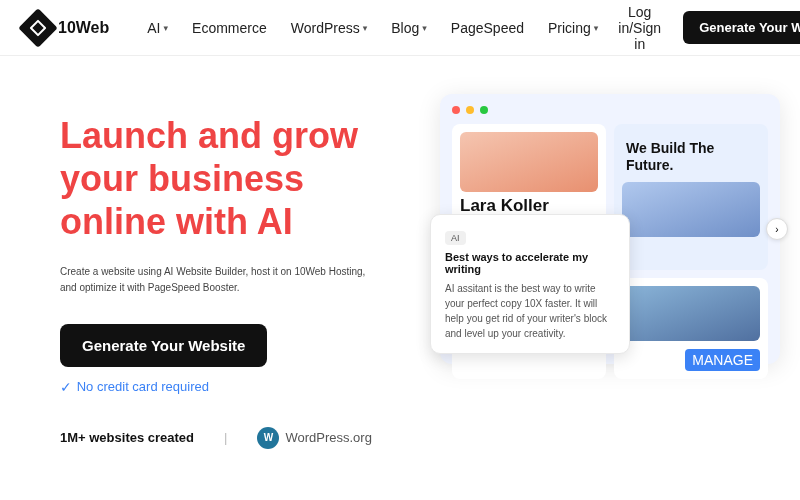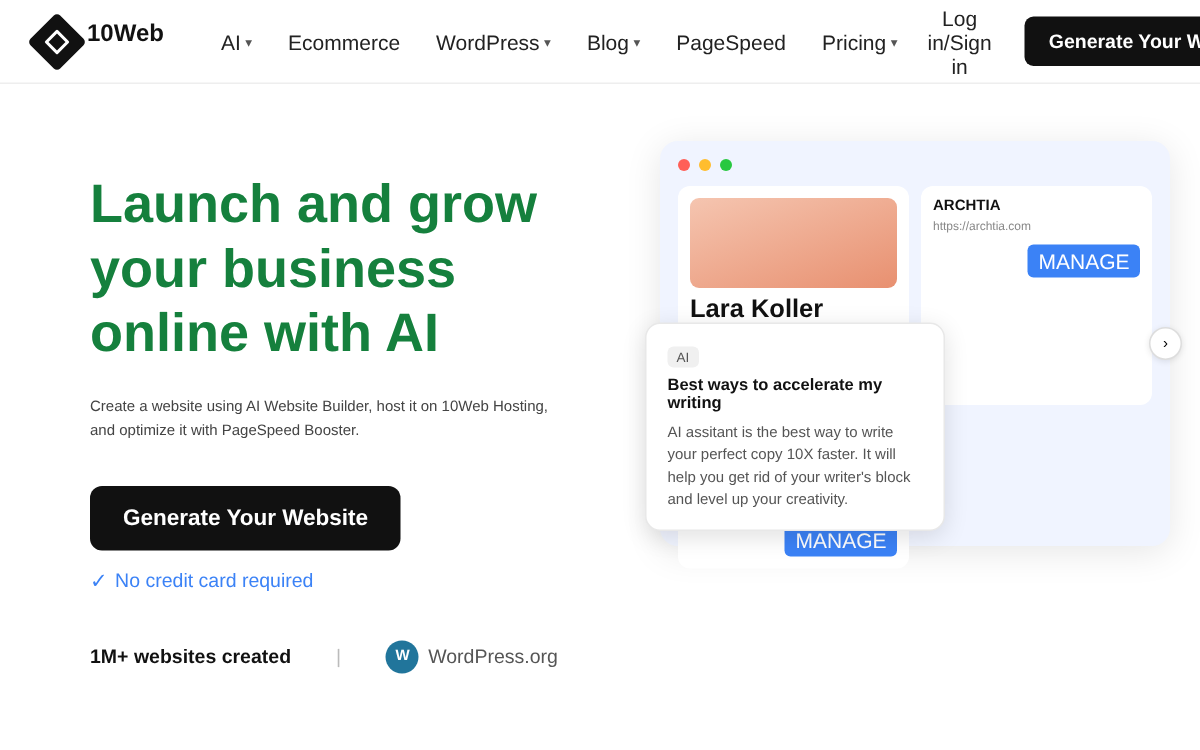--- a/index.html
+++ b/index.html
@@ -3,21 +3,21 @@
   <meta charset="utf-8">
   <style>
     * { box-sizing: border-box; margin: 0; padding: 0; }
     body { font-family: -apple-system, BlinkMacSystemFont, 'Segoe UI', sans-serif; background: #fff; width: 800px; height: 500px; overflow: hidden; }
 
     
     nav {
       display: flex; align-items: center; padding: 0 24px; height: 56px;
       border-bottom: 1px solid #eee; background: #fff; position: relative; z-index: 10;
     }
-    .nav-logo { display: flex; align-items: flex-start; gap: 6px; font-weight: 700; font-size: 16px; color: #111; margin-right: 28px; }
+    .nav-logo { display: flex; align-items: center; gap: 6px; font-weight: 700; font-size: 16px; color: #111; margin-right: 28px; }
     .logo-diamond {
       width: 28px; height: 28px;
       background: #111; transform: rotate(45deg); display: flex; align-items: center; justify-content: center;
       border-radius: 3px;
     }
     .logo-diamond-inner {
       width: 12px; height: 12px; border: 2px solid #fff; transform: rotate(0deg); border-radius: 1px;
     }
     .nav-links { display: flex; align-items: center; gap: 4px; flex: 1; }
     .nav-link {
@@ -32,21 +32,21 @@
       background: #111; color: #fff; border: none; border-radius: 6px;
       padding: 9px 16px; font-size: 13px; font-weight: 600; cursor: pointer; white-space: nowrap;
     }
 
     
     .hero {
       display: flex; align-items: flex-start; padding: 48px 40px 20px 60px;
       height: calc(500px - 56px); position: relative; overflow: hidden;
     }
     .hero-left { flex: 0 0 360px; padding-top: 10px; }
-    .hero-title { font-size: 36px; font-weight: 800; line-height: 1.2; color: #15803d; margin-bottom: 20px; }
+    .hero-title { font-size: 36px; font-weight: 800; line-height: 1.2; color: #ef4444; margin-bottom: 20px; }
     .hero-desc { font-size: 10px; color: #444; line-height: 1.6; margin-bottom: 28px; max-width: 320px; }
     .btn-generate-hero {
       background: #111; color: #fff; border: none; border-radius: 8px;
       padding: 13px 22px; font-size: 15px; font-weight: 600; cursor: pointer; margin-bottom: 12px; display: block;
     }
     .no-credit {
       display: flex; align-items: center; gap: 5px; font-size: 13px; color: #3b82f6; margin-bottom: 32px;
     }
     .check-icon { color: #3b82f6; font-size: 14px; }
     .hero-bottom { display: flex; align-items: center; gap: 30px; font-size: 13px; color: #555; }
@@ -193,20 +193,24 @@
             <div class="card-sub">Product Designer</div>
             <div style="display:flex;gap:4px;margin-top:4px;">
               <div style="width:28px;height:4px;background:#3b82f6;border-radius:2px;"></div>
               <div style="width:18px;height:4px;background:#ef4444;border-radius:2px;"></div>
             </div>
             <div class="manage-row">
               <button class="btn-manage">MANAGE</button>
             </div>
           </div>
 
+          <div class="dash-card dash-card-blue">
+            <div class="card-headline">We Build The Future.</div>
+            <div class="card-overlay-img"></div>
+          </div>
 
           <div class="dash-card">
             <div style="font-size:10px;font-weight:800;color:#111;margin-bottom:3px;">ARCHTIA</div>
             <div style="font-size:8px;color:#888;margin-bottom:4px;">https://archtia.com</div>
             <div class="manage-row">
               <button class="btn-manage">MANAGE</button>
             </div>
           </div>
 
           <div class="dash-card">

